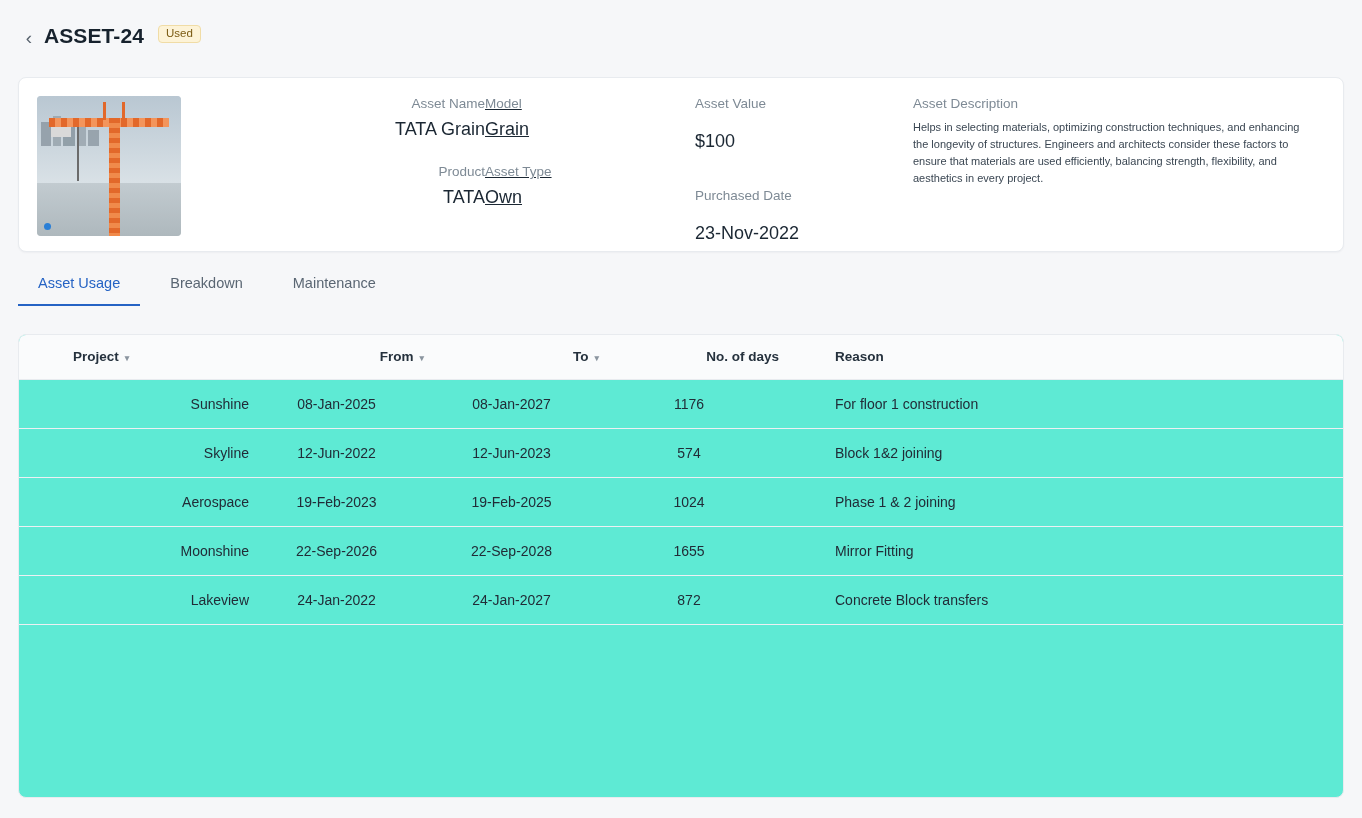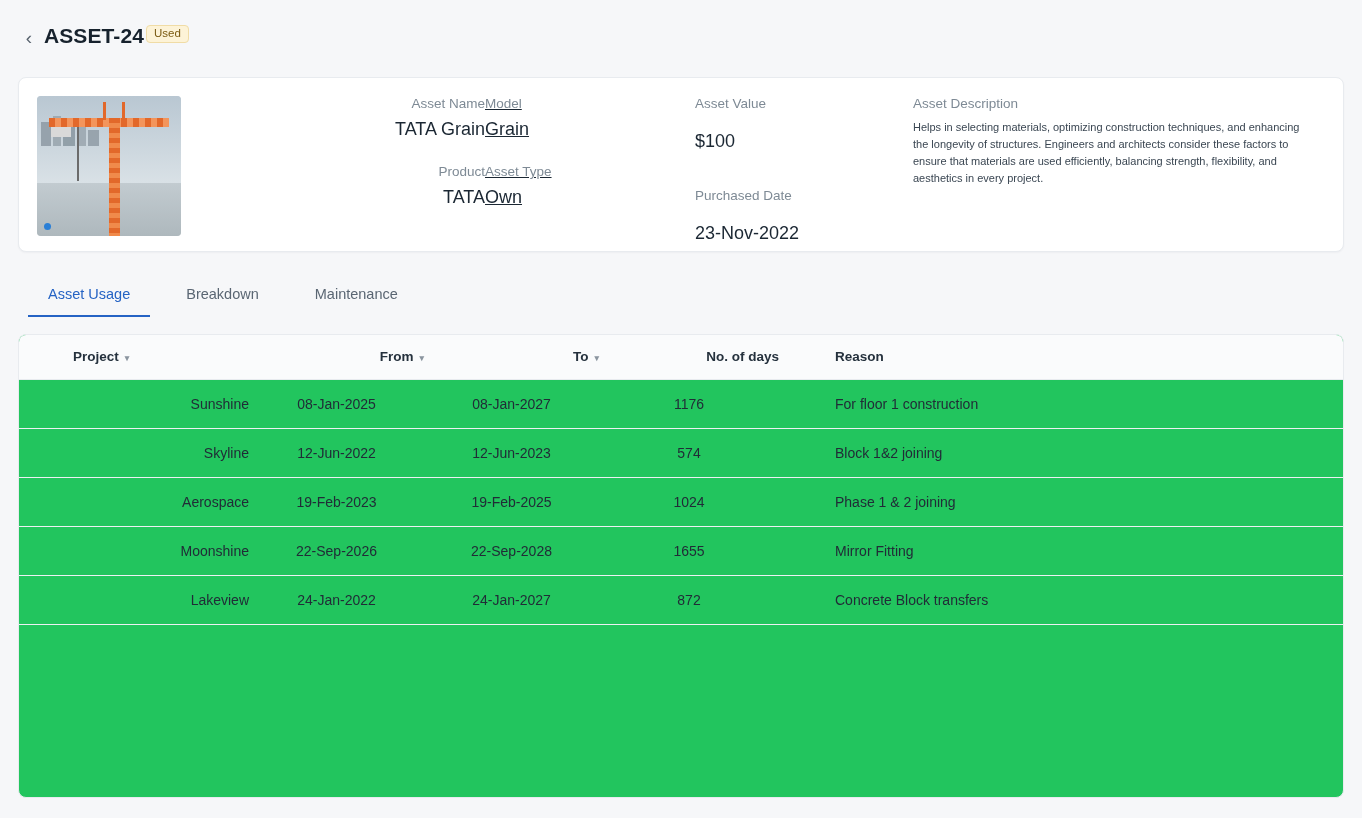--- a/index.html
+++ b/index.html
@@ -41,21 +41,21 @@
     margin-right: 6px;
     margin-top: 2px;
   }
   .page-title {
     font-size: 21px;
     font-weight: 600;
     color: #17222d;
     letter-spacing: 0.1px;
   }
   .status-badge {
-    margin-left: 2px;
+    margin-left: 14px;
     background: #fdf3d7;
     color: #7a5a12;
     border: 1px solid #f0dca6;
     border-radius: 4px;
     font-size: 11.5px;
     padding: 2px 7px 3px 7px;
     line-height: 1;
     position: relative;
     top: -2px;
   }
@@ -158,27 +158,27 @@
   .desc-text {
     font-size: 11px;
     color: #3a4652;
     line-height: 1.55;
     max-width: 400px;
   }
 
   
   .tabs {
     position: absolute;
-    left: 28px;
+    left: 18px;
     top: 267px;
     width: 1326px;
     height: 50px;
     display: flex;
-    align-items: flex-end;
-    gap: 16px;
+    align-items: flex-start;
+    gap: 10px;
   }
   .tab {
     padding: 8px 20px 13px 20px;
     font-size: 14.5px;
     color: #5a6673;
     cursor: pointer;
     border-bottom: 2.5px solid transparent;
   }
   .tab.active {
     color: #2563c4;
@@ -186,21 +186,21 @@
     font-weight: 400;
   }
 
   
   .table-panel {
     position: absolute;
     left: 18px;
     top: 334px;
     width: 1326px;
     height: 464px;
-    background: #22c55e;
+    background: #5eead4;
     border: 1px solid #e8ebef;
     border-radius: 8px;
     overflow: hidden;
   }
   table {
     width: 100%;
     border-collapse: collapse;
     table-layout: fixed;
   }
   thead th {

